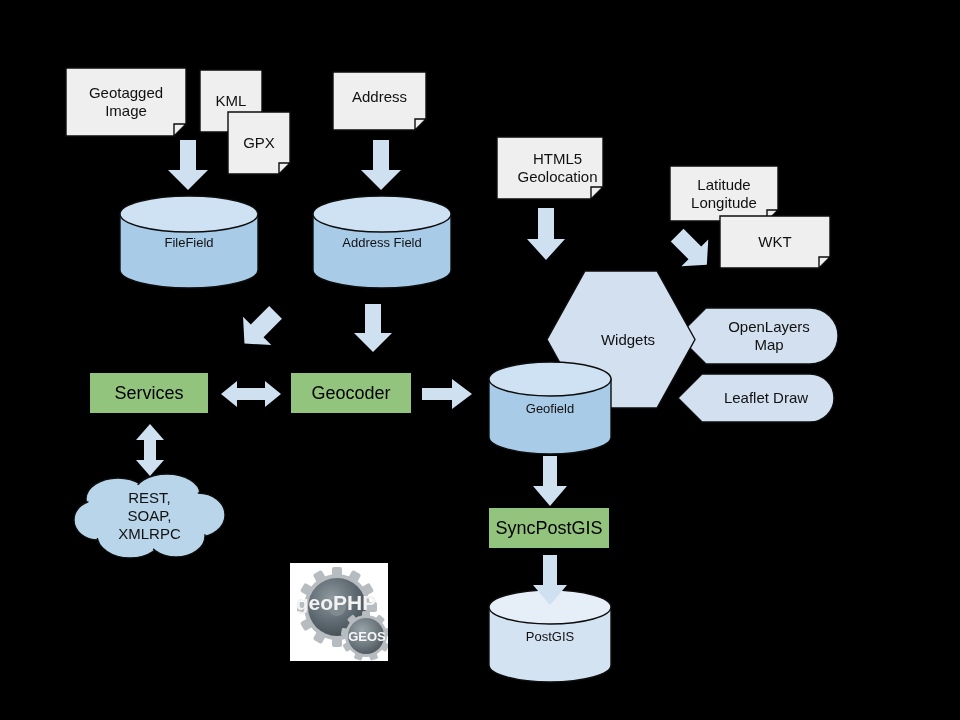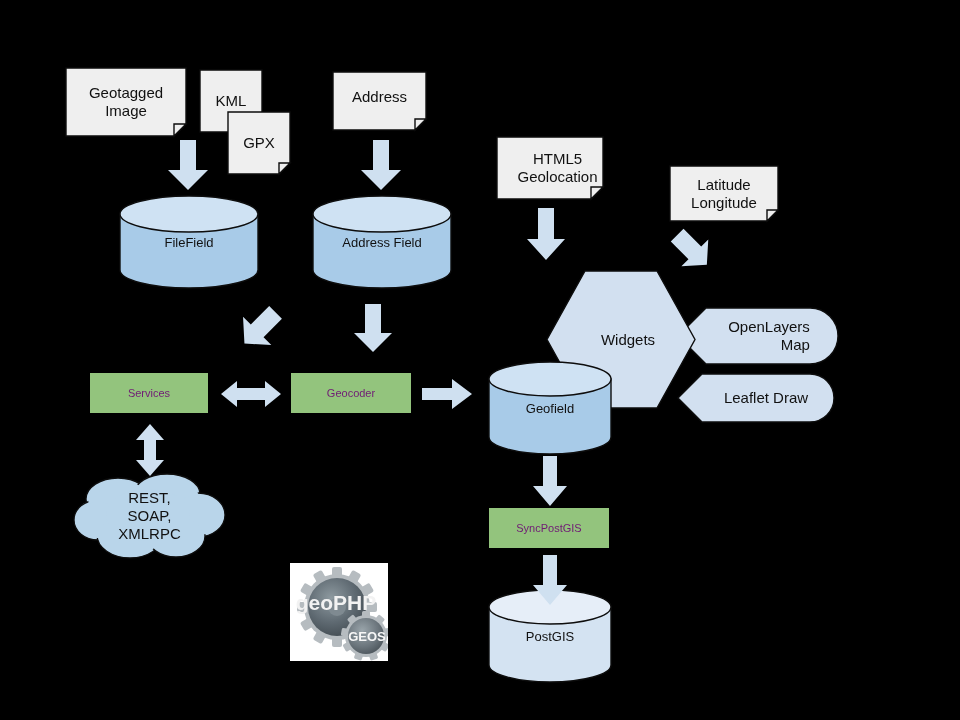--- a/index.html
+++ b/index.html
@@ -30,21 +30,21 @@
   .cyl-label {
     position:absolute; left:0; right:0; top:0; bottom:0;
     display:flex; align-items:center; justify-content:center;
     font-size:13px; color:#111; text-align:center;
   }
   
   .procbox {
     position:absolute;
     background:#93c47d;
     display:flex; align-items:center; justify-content:center;
-    font-size:11px; color:#701a75;
+    font-size:18px; color:#000000;
     text-align:center;
   }
   
   .svg-shape { position:absolute; }
   .svg-shape svg { display:block; overflow:visible; }
   .shape-label {
     position:absolute; left:0; right:0; top:0; bottom:0;
     display:flex; align-items:center; justify-content:center;
     font-size:15px; color:#111; text-align:center; white-space: pre-line;
     line-height:1.2;
@@ -105,33 +105,40 @@
 
   <div class="doc-wrap" style="left:670px; top:166px; width:108px; height:55px;">
     <svg width="108" height="55" viewBox="0 0 108 55">
       <path d="M0,0 H108 V44 L97,55 H0 Z" fill="#efefef" stroke="#0d0d0d" stroke-width="1.4"></path>
       <path d="M108,44 L97,44 L97,55 Z" fill="#efefef" stroke="#0d0d0d" stroke-width="1.4"></path>
     </svg>
     <div class="doc-label">Latitude
 Longitude</div>
   </div>
 
+  <div class="doc-wrap" style="left:720px; top:216px; width:110px; height:52px;">
+    <svg width="110" height="52" viewBox="0 0 110 52">
+      <path d="M0,0 H110 V41 L99,52 H0 Z" fill="#efefef" stroke="#0d0d0d" stroke-width="1.4"></path>
+      <path d="M110,41 L99,41 L99,52 Z" fill="#efefef" stroke="#0d0d0d" stroke-width="1.4"></path>
+    </svg>
+    <div class="doc-label">WKT</div>
+  </div>
 
   <div class="svg-shape" style="left:547px; top:271px; width:148px; height:137px; z-index:2;">
     <svg width="148" height="137" viewBox="0 0 148 137">
       <path d="M38,0 H110 L148,68.5 L110,137 H38 L0,68.5 Z" fill="#d2e0f0" stroke="#0d0d0d" stroke-width="1.4"></path>
     </svg>
     <div class="shape-label" style="left:14px;">Widgets</div>
   </div>
 
   <div class="svg-shape" style="left:678px; top:308px; width:160px; height:56px; z-index:1;">
     <svg width="160" height="56" viewBox="0 0 160 56">
       <path d="M28,0 H132 A28,28 0 0 1 132,56 H28 L0,28 Z" fill="#d2e0f0" stroke="#0d0d0d" stroke-width="1.4"></path>
     </svg>
-    <div class="shape-label" style="left:22px;text-align:right;">OpenLayers
+    <div class="shape-label" style="left:22px;">OpenLayers
 Map</div>
   </div>
 
   <div class="svg-shape" style="left:678px; top:374px; width:156px; height:48px; z-index:1;">
     <svg width="156" height="48" viewBox="0 0 156 48">
       <path d="M24,0 H132 A24,24 0 0 1 132,48 H24 L0,24 Z" fill="#d2e0f0" stroke="#0d0d0d" stroke-width="1.4"></path>
     </svg>
     <div class="shape-label" style="left:20px;">Leaflet Draw</div>
   </div>
 

